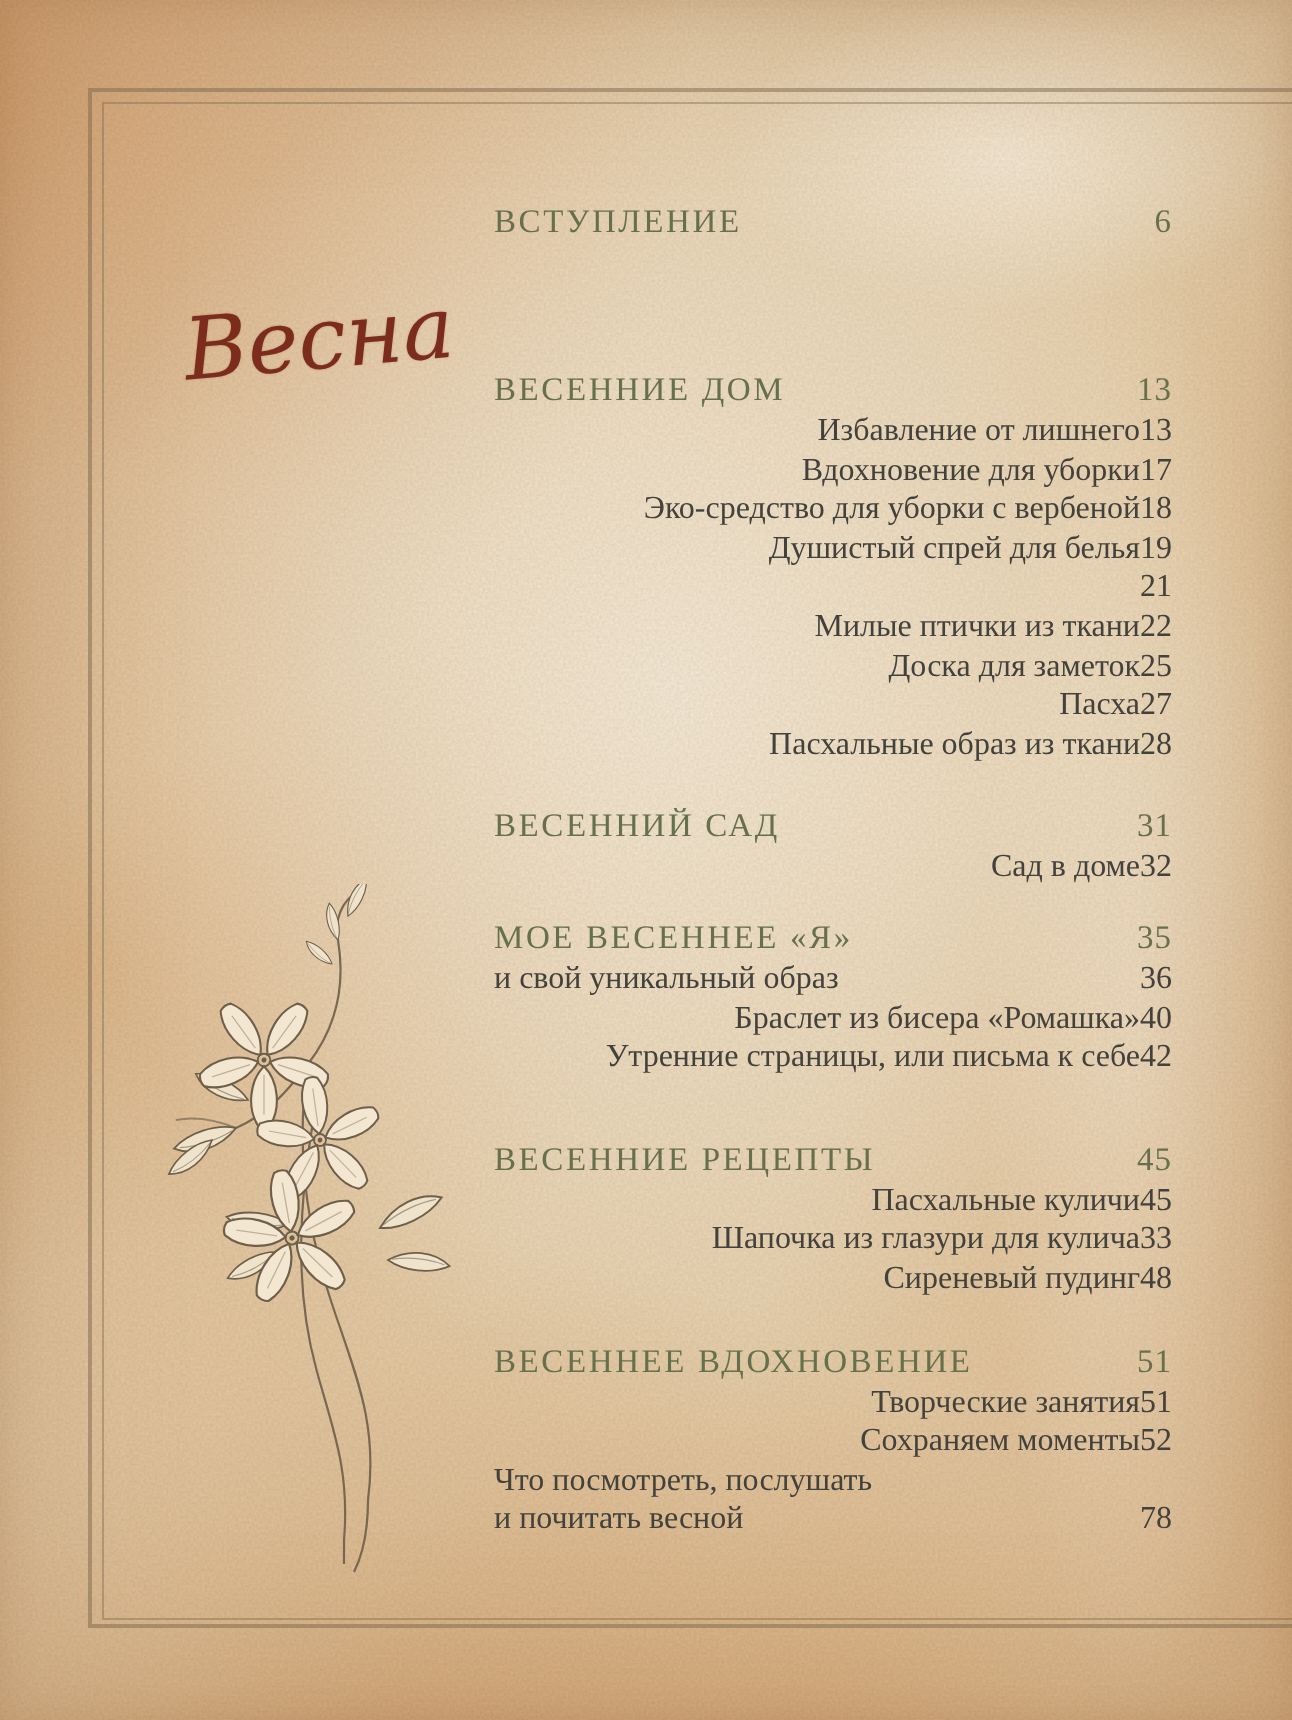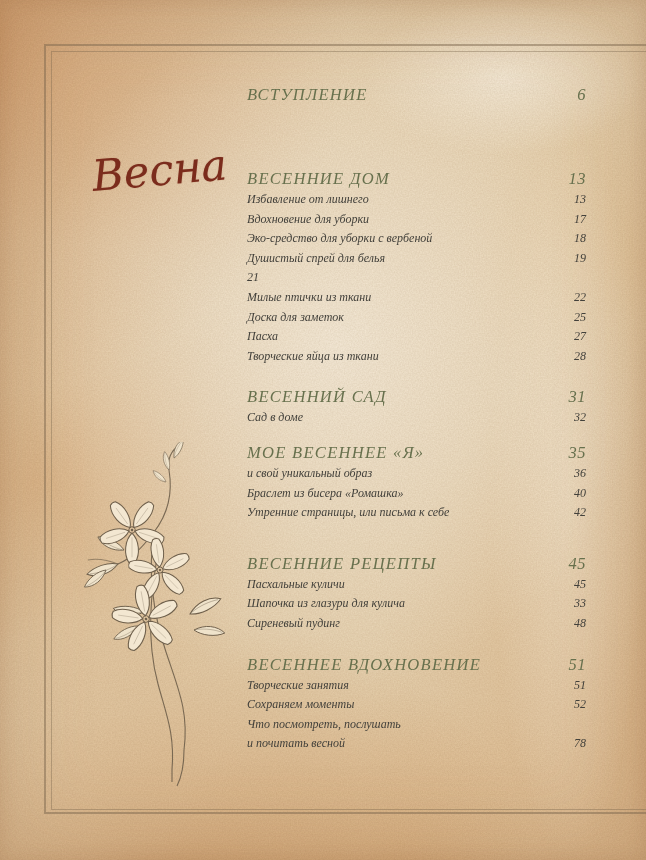--- a/index.html
+++ b/index.html
@@ -17,26 +17,26 @@
       radial-gradient(48% 55% at 104% 92%, rgba(208,153,98,.45), transparent),
       radial-gradient(38% 22% at 62% 102%, rgba(215,166,112,.45), transparent),
       radial-gradient(30% 20% at 100% 30%, rgba(230,198,152,.5), transparent);
     box-shadow:inset 0 0 90px rgba(148,94,48,.28), inset 0 0 18px rgba(148,94,48,.18);
   }
   .grain{position:absolute;left:0;top:0;mix-blend-mode:multiply;opacity:.55;pointer-events:none;}
   .frame-outer{position:absolute;left:44px;top:44px;right:-14px;bottom:46px;
     border:2px solid rgba(121,100,75,.48);}
   .frame-inner{position:absolute;left:51px;top:51px;right:-14px;bottom:50px;
     border:1px solid rgba(121,100,75,.4);}
-  .toc{position:absolute;left:247px;top:84px;width:339px;color:#43413b;font-style:italic;}
+  .toc{position:absolute;left:247px;top:100px;width:339px;color:#43413b;}
   .fl{display:flex;justify-content:space-between;align-items:baseline;}
   .sec{font-size:16.5px;line-height:22px;letter-spacing:1.3px;color:#67704d;font-weight:400;}
   .sec .num{letter-spacing:.5px;}
   .s1{margin-top:62px}.s2{margin-top:20px}.s3{margin-top:14px}.s4{margin-top:30px}.s5{margin-top:20px}
-  .it{font-size:12px;line-height:19.6px;}
+  .it{font-size:16px;line-height:19.6px;justify-content:flex-end;}
   .it .num{font-variant-numeric:lining-nums;}
   .season{position:absolute;left:92px;top:148px;width:160px;
     font-family:"DejaVu Serif","Liberation Serif",serif;font-style:italic;
     font-size:43px;line-height:1;color:#7b2c1c;transform:rotate(-5deg);
     text-shadow:0 0 1px rgba(123,44,28,.35);}
   .sketch{position:absolute;left:48px;top:442px;}
 </style>
 </head>
 <body>
 
@@ -140,21 +140,21 @@
     </div>
     <div class="fl it">
       <span>Доска для заметок</span>
       <span class="num">25</span>
     </div>
     <div class="fl it">
       <span>Пасха</span>
       <span class="num">27</span>
     </div>
     <div class="fl it">
-      <span>Творческие яйца из ткани</span>
+      <span>Пасхальные образ из ткани</span>
       <span class="num">28</span>
     </div>
 
     <div class="fl sec s2">
       <span>ВЕСЕННИЙ САД</span>
       <span class="num">31</span>
     </div>
     <div class="fl it">
       <span>Сад в доме</span>
       <span class="num">32</span>

